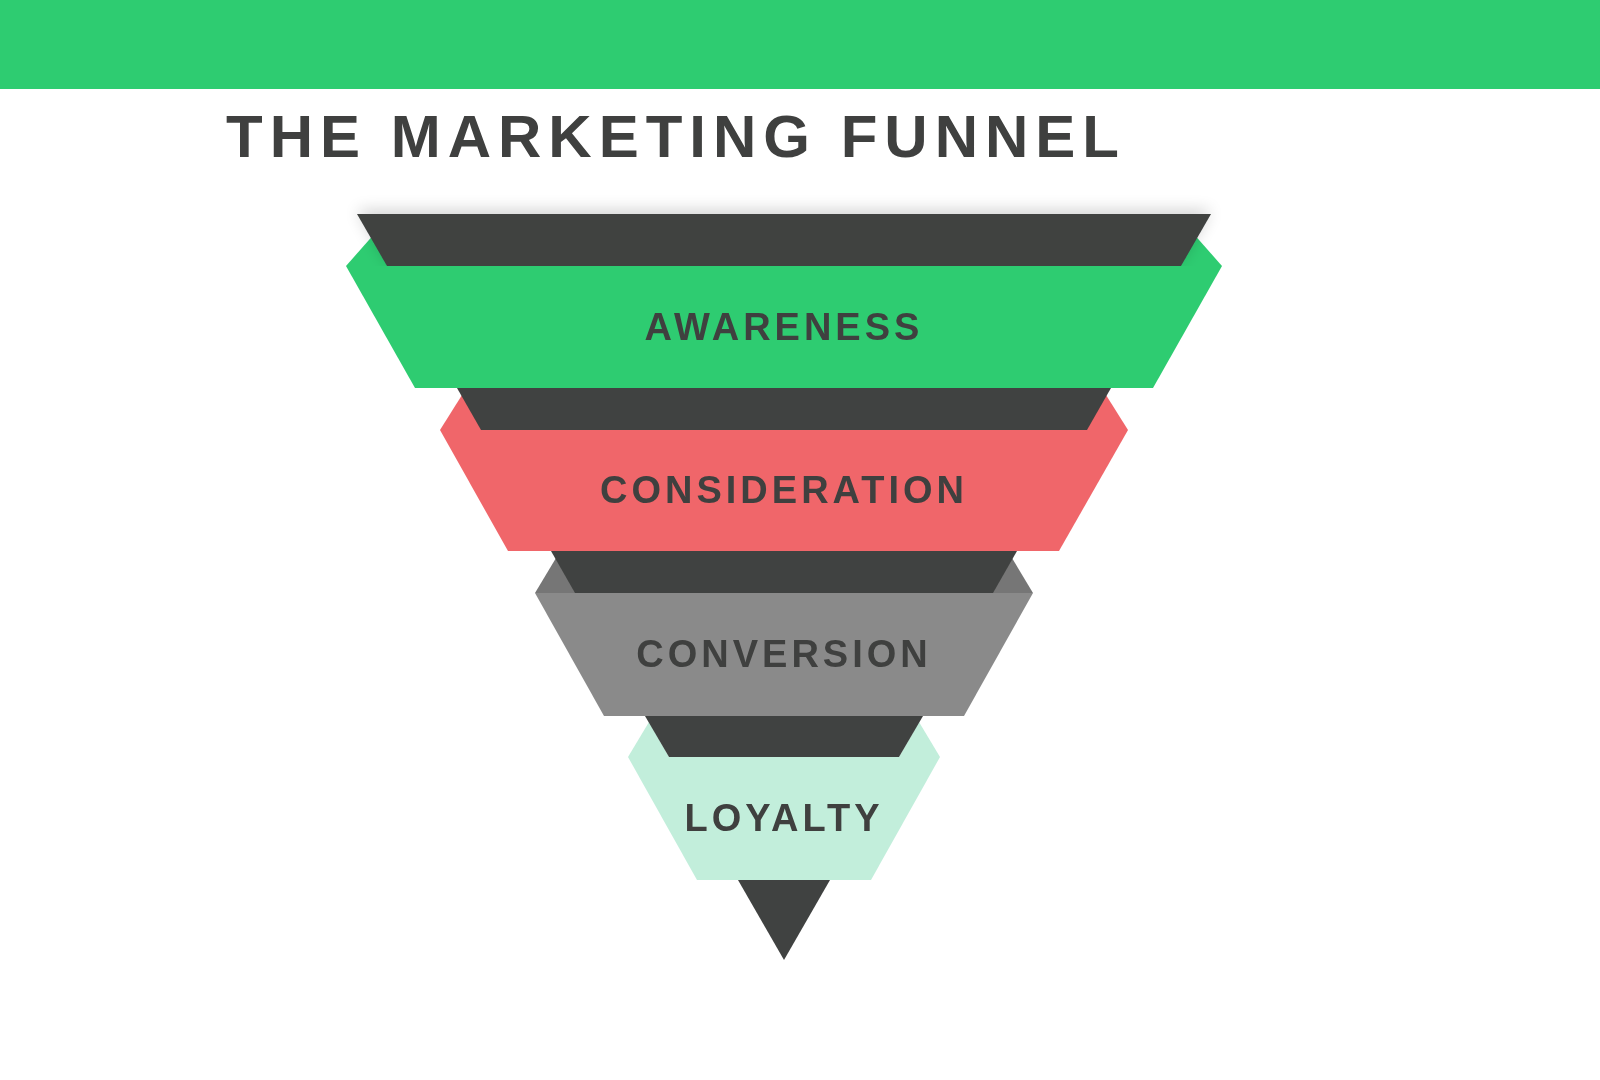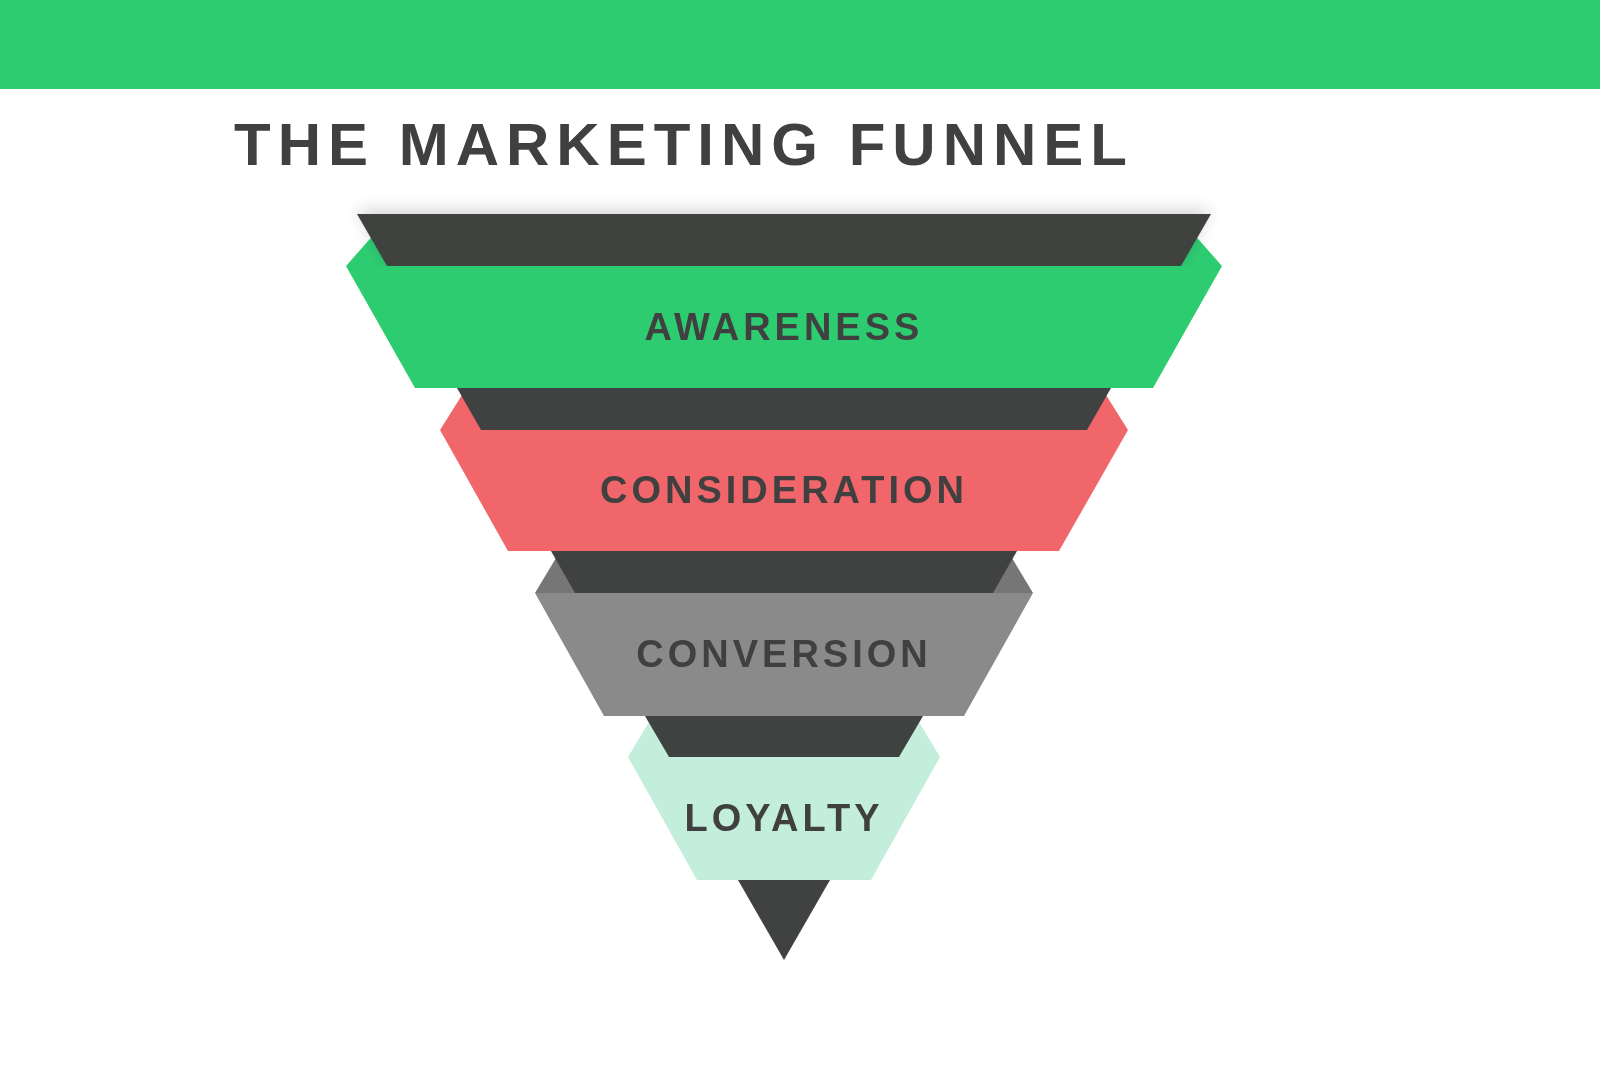--- a/index.html
+++ b/index.html
@@ -27,21 +27,21 @@
       left: 0;
       top: 100px;
       width: 1330px;
       text-align: center;
       font-family: "Liberation Sans", "DejaVu Sans", sans-serif;
       font-weight: 700;
       font-size: 60px;
       letter-spacing: 7px;
       line-height: 66px;
       color: #3f403f;
-      margin: 12px;
+      margin: 4px;
       padding-left: 14px;
       box-sizing: border-box;
     }
     svg.funnel {
       position: absolute;
       left: 0;
       top: 0;
       width: 1600px;
       height: 1080px;
     }

